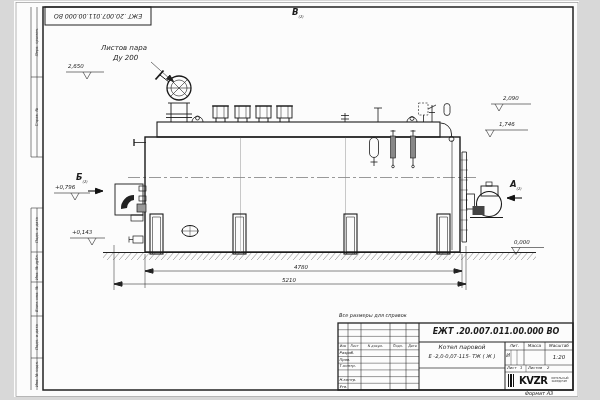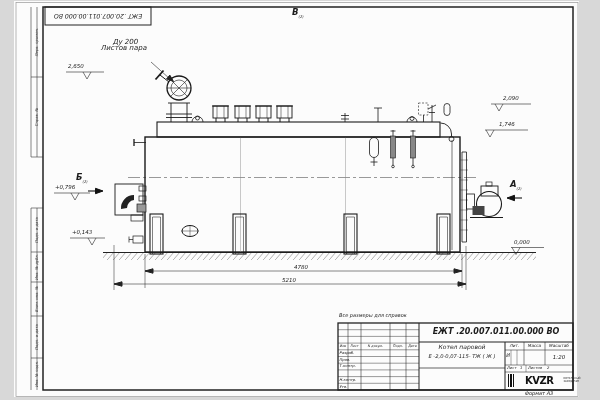--- a/index.html
+++ b/index.html
@@ -8,21 +8,21 @@
   #stage{position:absolute;left:0;top:0;width:600px;height:400px;}
   .paper{position:absolute;left:14px;top:1px;width:565px;height:396px;background:#fcfcfc;}
   svg{position:absolute;left:0;top:0;}
   .t{position:absolute;color:#1c1c1c;font-style:italic;white-space:nowrap;line-height:1.1;}
   .ctr{display:flex;align-items:center;justify-content:center;}
   .view{font-weight:bold;font-size:8.5px;}
   .view .sub{font-size:3.6px;font-weight:normal;vertical-align:sub;}
   .rot180{transform:rotate(180deg);}
   .vlab{position:absolute;height:10px;line-height:10px;font-size:3.8px;color:#333;
         text-align:center;font-style:italic;transform:rotate(-90deg);}
-  .logo{position:absolute;display:flex;align-items:center;gap:10px;}
+  .logo{position:absolute;display:flex;align-items:center;gap:4px;}
   .logo .bars{width:7px;height:13px;background:repeating-linear-gradient(90deg,#111 0 1.2px,#fff 1.2px 2.4px);}
   .logo .kv{font-size:10px;font-weight:bold;font-style:normal;color:#111;letter-spacing:-0.5px;}
   .logo .small{display:flex;flex-direction:column;font-size:2.6px;font-style:normal;color:#222;line-height:1.2;}
 </style>
 </head>
 <body>
 
 <div id="stage">
   <div class="paper"></div>
 
@@ -190,21 +190,21 @@
 
   <div class="vlab" style="left:4px;top:37px;width:66px;">Перв. примен.</div>
   <div class="vlab" style="left:-1px;top:112px;width:76px;">Справ. №</div>
   <div class="vlab" style="left:17px;top:225px;width:40px;">Подп. и дата</div>
   <div class="vlab" style="left:23px;top:262px;width:28px;">Инв. № дубл.</div>
   <div class="vlab" style="left:22px;top:294px;width:30px;">Взам. инв. №</div>
   <div class="vlab" style="left:18px;top:332px;width:38px;">Подп. и дата</div>
   <div class="vlab" style="left:22px;top:369px;width:30px;">Инв. № подл.</div>
 
   <div class="t" style="left:101px;top:45px;font-size:7px;">Листов пара</div>
-  <div class="t" style="left:113px;top:39px;font-size:7px;">Ду 200</div>
+  <div class="t" style="left:113px;top:55px;font-size:7px;">Ду 200</div>
 
   <div class="t" style="left:68px;top:63px;font-size:5.5px;">2,650</div>
   <div class="t" style="left:503px;top:94.5px;font-size:5.5px;">2,090</div>
   <div class="t" style="left:499px;top:120.5px;font-size:5.5px;">1,746</div>
   <div class="t" style="left:55px;top:184px;font-size:5.5px;">+0,796</div>
   <div class="t" style="left:72px;top:228.5px;font-size:5.5px;">+0,143</div>
   <div class="t" style="left:514px;top:239px;font-size:5.5px;">0,000</div>
 
   <div class="t" style="left:294px;top:263.5px;font-size:5.5px;">4780</div>
   <div class="t" style="left:282px;top:276.5px;font-size:5.5px;">5210</div>

